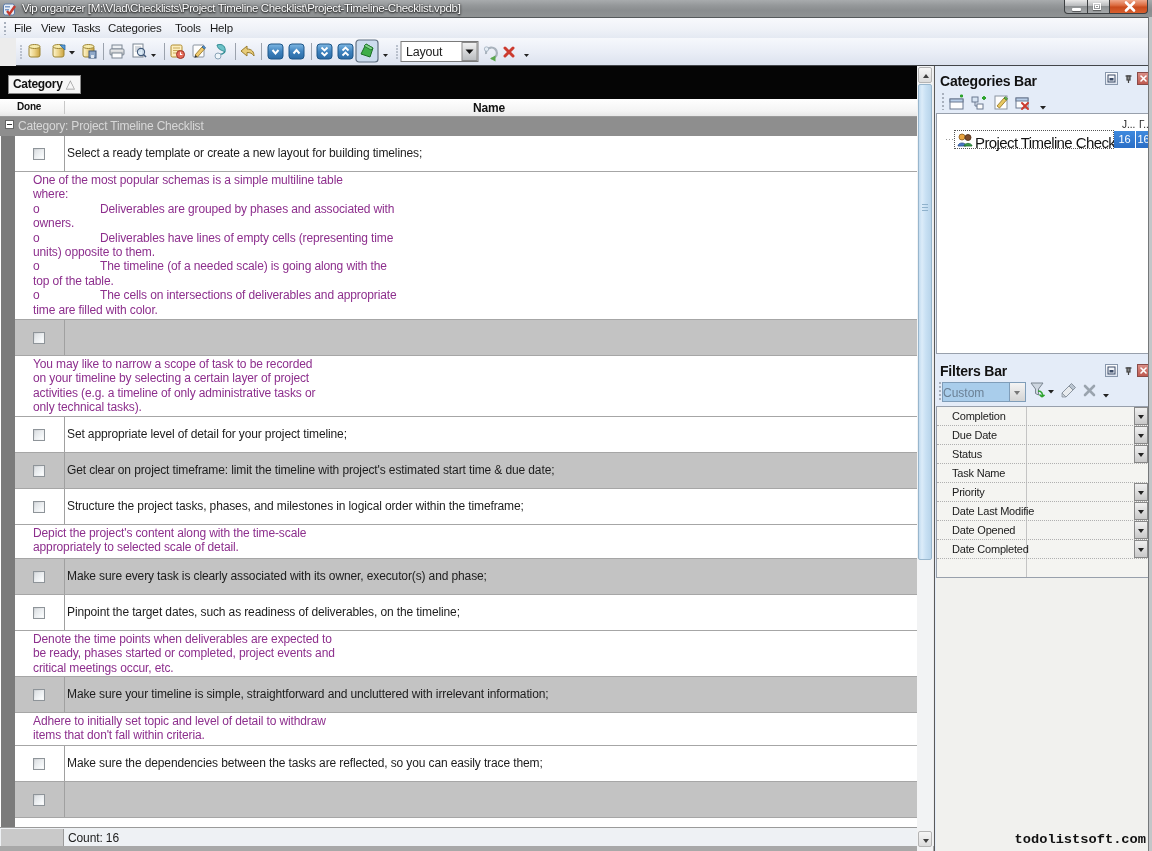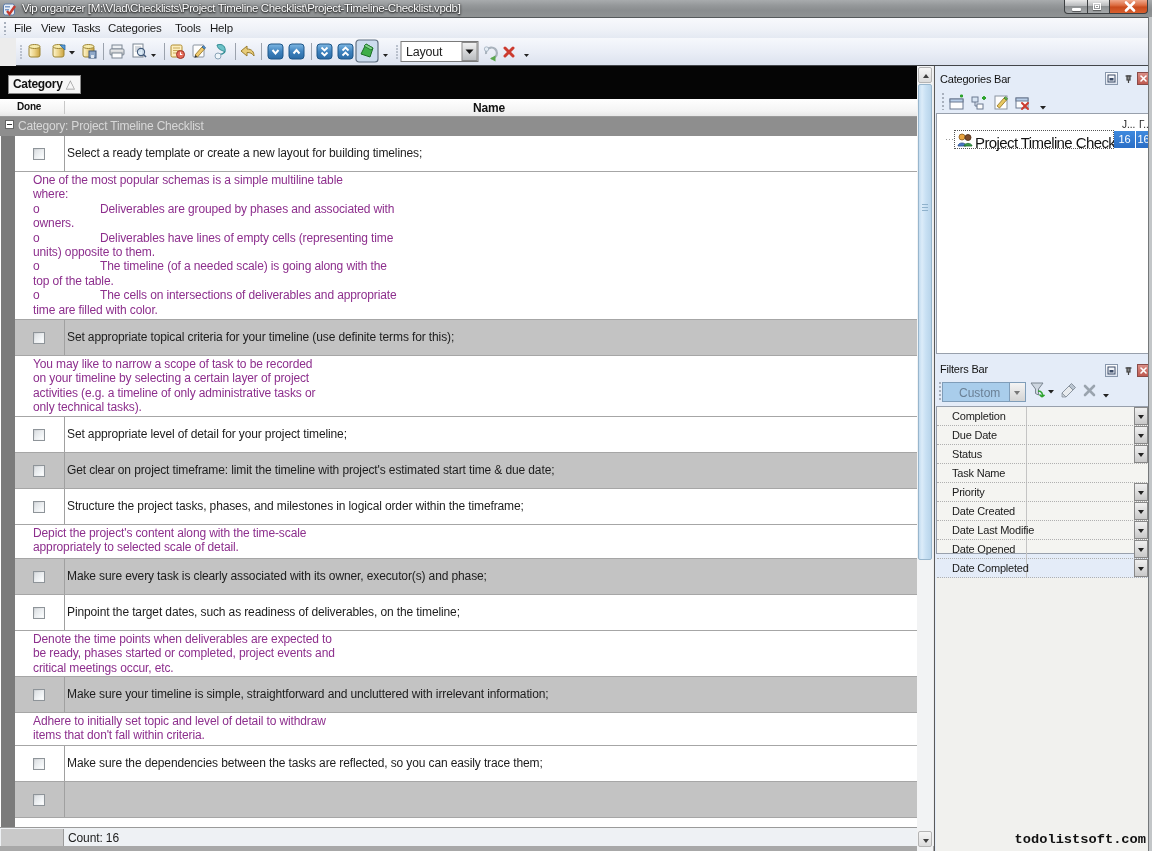--- a/index.html
+++ b/index.html
@@ -74,43 +74,43 @@
     border:1px solid #b4b4b4;box-sizing:border-box;border-radius:2px;}
   #sthumb{position:absolute;left:1px;top:18px;width:14px;height:476px;border-radius:2px;
     border:1px solid #98b6cd;box-sizing:border-box;
     background:linear-gradient(90deg,#c3dcf0 0%,#dcecf9 25%,#c9e1f4 55%,#b8d4ea 100%);}
   .sarr{position:absolute;width:0;height:0;}
   .thgrip{position:absolute;left:3px;top:119px;width:6px;height:7px;
     background-image:repeating-linear-gradient(180deg,#8fb2cc 0,#8fb2cc 1px,transparent 1px,transparent 3px);}
   
   #rpanel{left:934px;top:66px;width:218px;height:785px;background:#e4ecf8;border-left:1px solid #5a5a5a;
      box-sizing:border-box;}
-  .ptitle{position:absolute;font-size:11px;letter-spacing:-0.2px;color:#111;}
+  .ptitle{position:absolute;font-size:14px;letter-spacing:-0.2px;color:#111;font-weight:bold;}
   .pbtn{position:absolute;width:13px;height:13px;box-sizing:border-box;border:1px solid #8796ab;
     background:linear-gradient(180deg,#fdfdfe,#dde4ef);}
   .pbtn.red{border:1px solid #8a4a47;background:linear-gradient(180deg,#d98d85,#bf5a50);}
   .pbtn.pin{border-color:transparent;background:none;}
   .pbtn svg{position:absolute;left:0;top:0;}
   #cat-tools{position:absolute;left:0;top:24px;width:218px;height:23px;}
   #cat-content .bluecell{position:absolute;top:17px;height:17px;background:linear-gradient(180deg,#3f8ade,#2a6ec6);
      color:#fff;font-size:11px;text-align:center;line-height:17px;}
   #treesel{position:absolute;left:17px;top:16px;width:160px;height:19px;border:1px dotted #555;box-sizing:border-box;}
   #treeline{position:absolute;left:9px;top:25px;width:8px;height:1px;
      background-image:repeating-linear-gradient(90deg,#999 0,#999 1px,transparent 1px,transparent 3px);}
   #treelabel{position:absolute;left:38px;top:20px;font-size:15px;letter-spacing:-0.6px;color:#111;white-space:nowrap;}
   #flt-tools{position:absolute;left:0;top:312px;width:218px;height:28px;}
   #fcombo{position:absolute;left:7px;top:4px;width:67px;height:20px;background:#a9cdeb;
      border:1px solid #7f9db9;border-right:none;box-sizing:border-box;font-size:12px;color:#6b8196;
-     padding:3px 0 0 16px;}
+     padding:3px 0 0 0;}
   #fcombobtn{position:absolute;left:74px;top:4px;width:17px;height:20px;box-sizing:border-box;
      border:1px solid #7f9db9;background:linear-gradient(180deg,#f4f4f4,#d4d4d4);}
   #fcombobtn i{position:absolute;left:4px;top:8px;border:3.5px solid transparent;border-top:4.5px solid #777;}
   #cat-content{position:absolute;left:1px;top:47px;width:214px;height:241px;background:#fff;
     border:1px solid #98a0ac;box-sizing:border-box;}
-  #flt-grid{position:absolute;left:1px;top:340px;width:214px;height:148px;background:#f4f4f1;
+  #flt-grid{position:absolute;left:1px;top:340px;width:214px;height:172px;background:#f4f4f1;
     border:1px solid #98a0ac;box-sizing:border-box;}
   .frow{position:relative;height:19px;border-bottom:1px dotted #b0b0b0;box-sizing:border-box;}
   .frow .lb{position:absolute;left:15px;top:3px;font-size:11px;letter-spacing:-0.2px;color:#1a1a1a;white-space:nowrap;}
   .frow .dd{position:absolute;right:1px;top:0px;width:14px;height:18px;box-sizing:border-box;
     border:1px solid #888;background:linear-gradient(180deg,#f0f0f0,#c9c9c9);}
   .frow .dd:after{content:"";position:absolute;left:3px;top:7px;border:3.5px solid transparent;
     border-top:4px solid #222;}
   #flt-below{position:absolute;left:1px;top:512px;width:214px;height:273px;background:#f1f1ee;}
   #tds{position:absolute;right:6px;top:766px;font-family:"Liberation Mono",monospace;
     font-size:13.7px;font-weight:bold;color:#111;letter-spacing:0;}
@@ -332,21 +332,20 @@
           <i></i>
         </span>
         <span class="tx">Select a ready template or create a new layout for building timelines;</span>
       </div>
       <div class="note" style="height:148px">One of the most popular schemas is a simple multiline table<br>where:<br><span class="b">o</span>Deliverables are grouped by phases and associated with<br>owners.<br><span class="b">o</span>Deliverables have lines of empty cells (representing time<br>units) opposite to them.<br><span class="b">o</span>The timeline (of a needed scale) is going along with the<br>top of the table.<br><span class="b">o</span>The cells on intersections of deliverables and appropriate<br>time are filled with color.</div>
       <div class="trow g">
         <i class="vline"></i>
         <span class="cb">
           <i></i>
         </span>
-        <span class="tx">Set appropriate topical criteria for your timeline (use definite terms for this);</span>
       </div>
       <div class="note" style="height:61px">You may like to narrow a scope of task to be recorded<br>on your timeline by selecting a certain layer of project<br>activities (e.g. a timeline of only administrative tasks or<br>only technical tasks).</div>
       <div class="trow">
         <i class="vline"></i>
         <span class="cb">
           <i></i>
         </span>
         <span class="tx">Set appropriate level of detail for your project timeline;</span>
       </div>
       <div class="trow g">
@@ -555,24 +554,20 @@
         <span class="dd"></span>
       </div>
       <div class="frow">
         <span class="lb">Task Name</span>
       </div>
       <div class="frow">
         <span class="lb">Priority</span>
         <span class="dd"></span>
       </div>
       <div class="frow">
-        <span class="lb">Date Created</span>
-        <span class="dd"></span>
-      </div>
-      <div class="frow">
         <span class="lb">Date Last Modifie</span>
         <span class="dd"></span>
       </div>
       <div class="frow">
         <span class="lb">Date Opened</span>
         <span class="dd"></span>
       </div>
       <div class="frow">
         <span class="lb">Date Completed</span>
         <span class="dd"></span>

